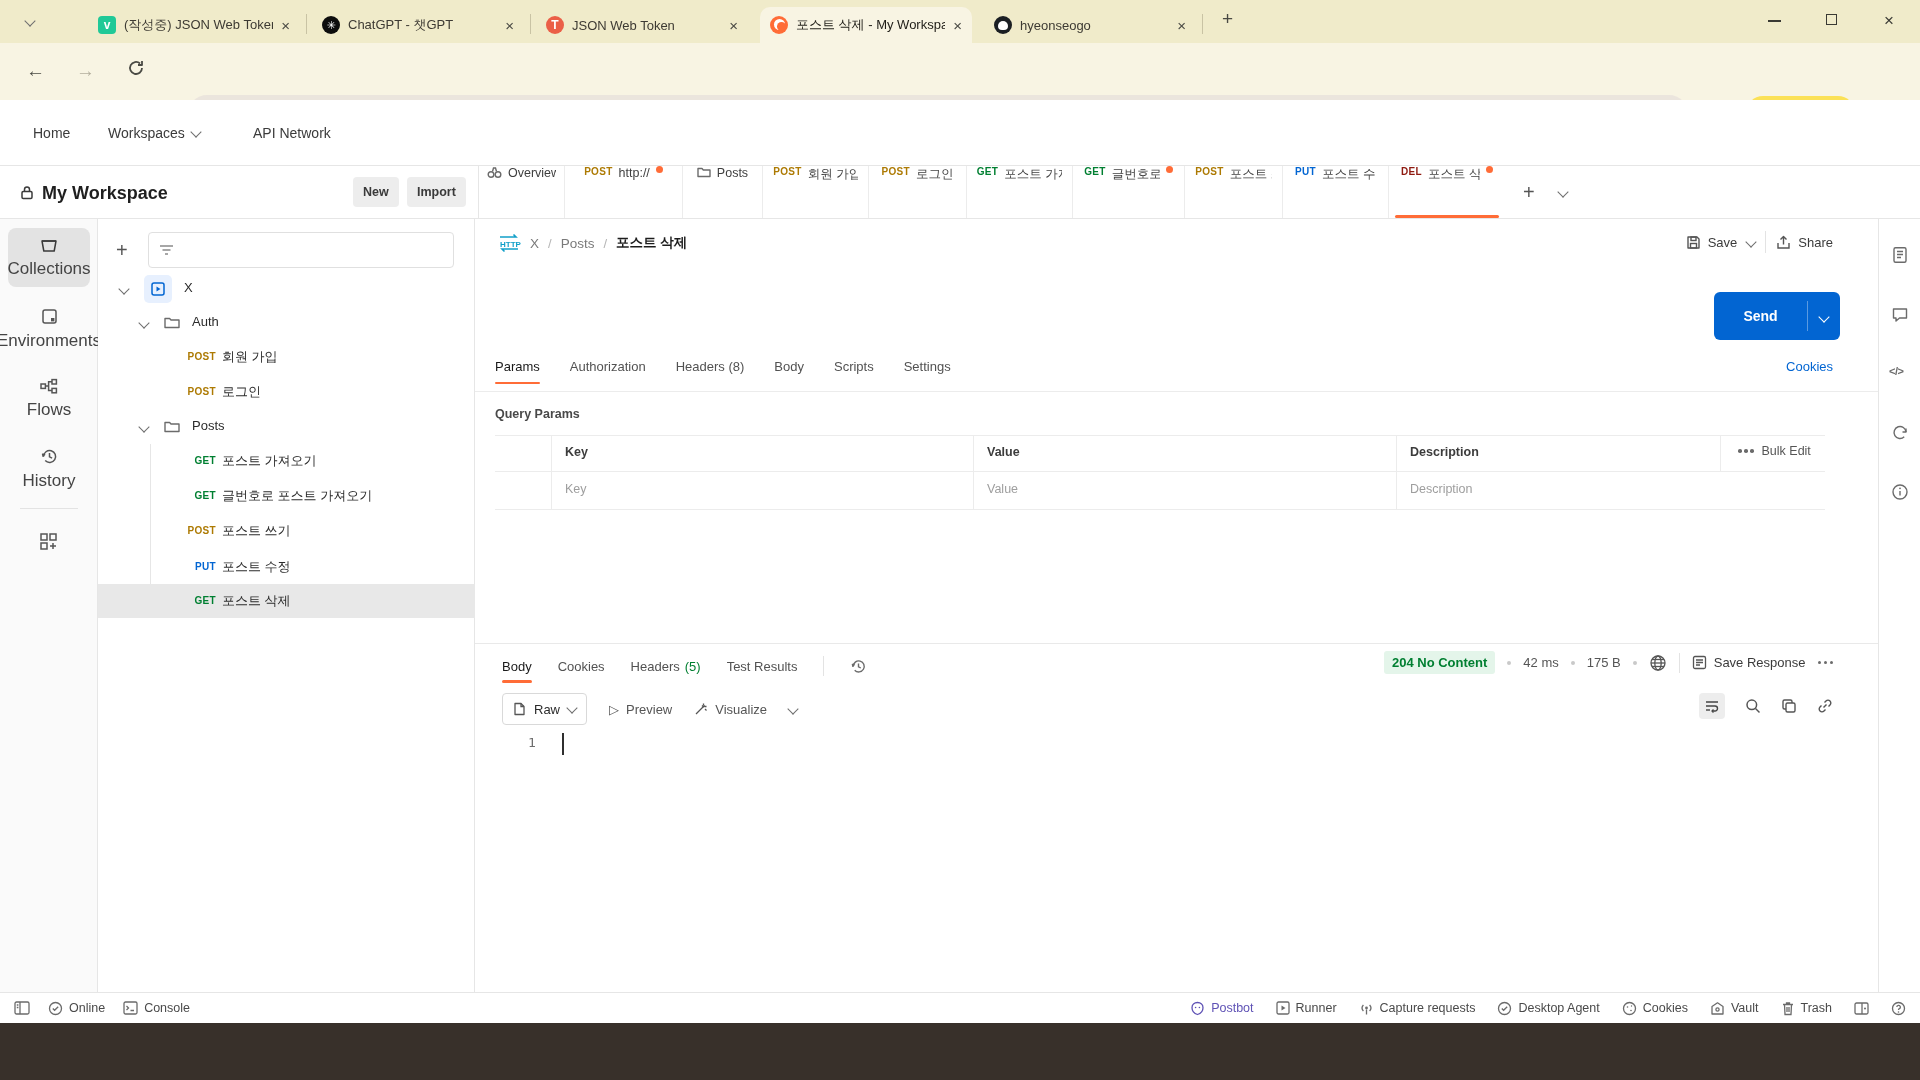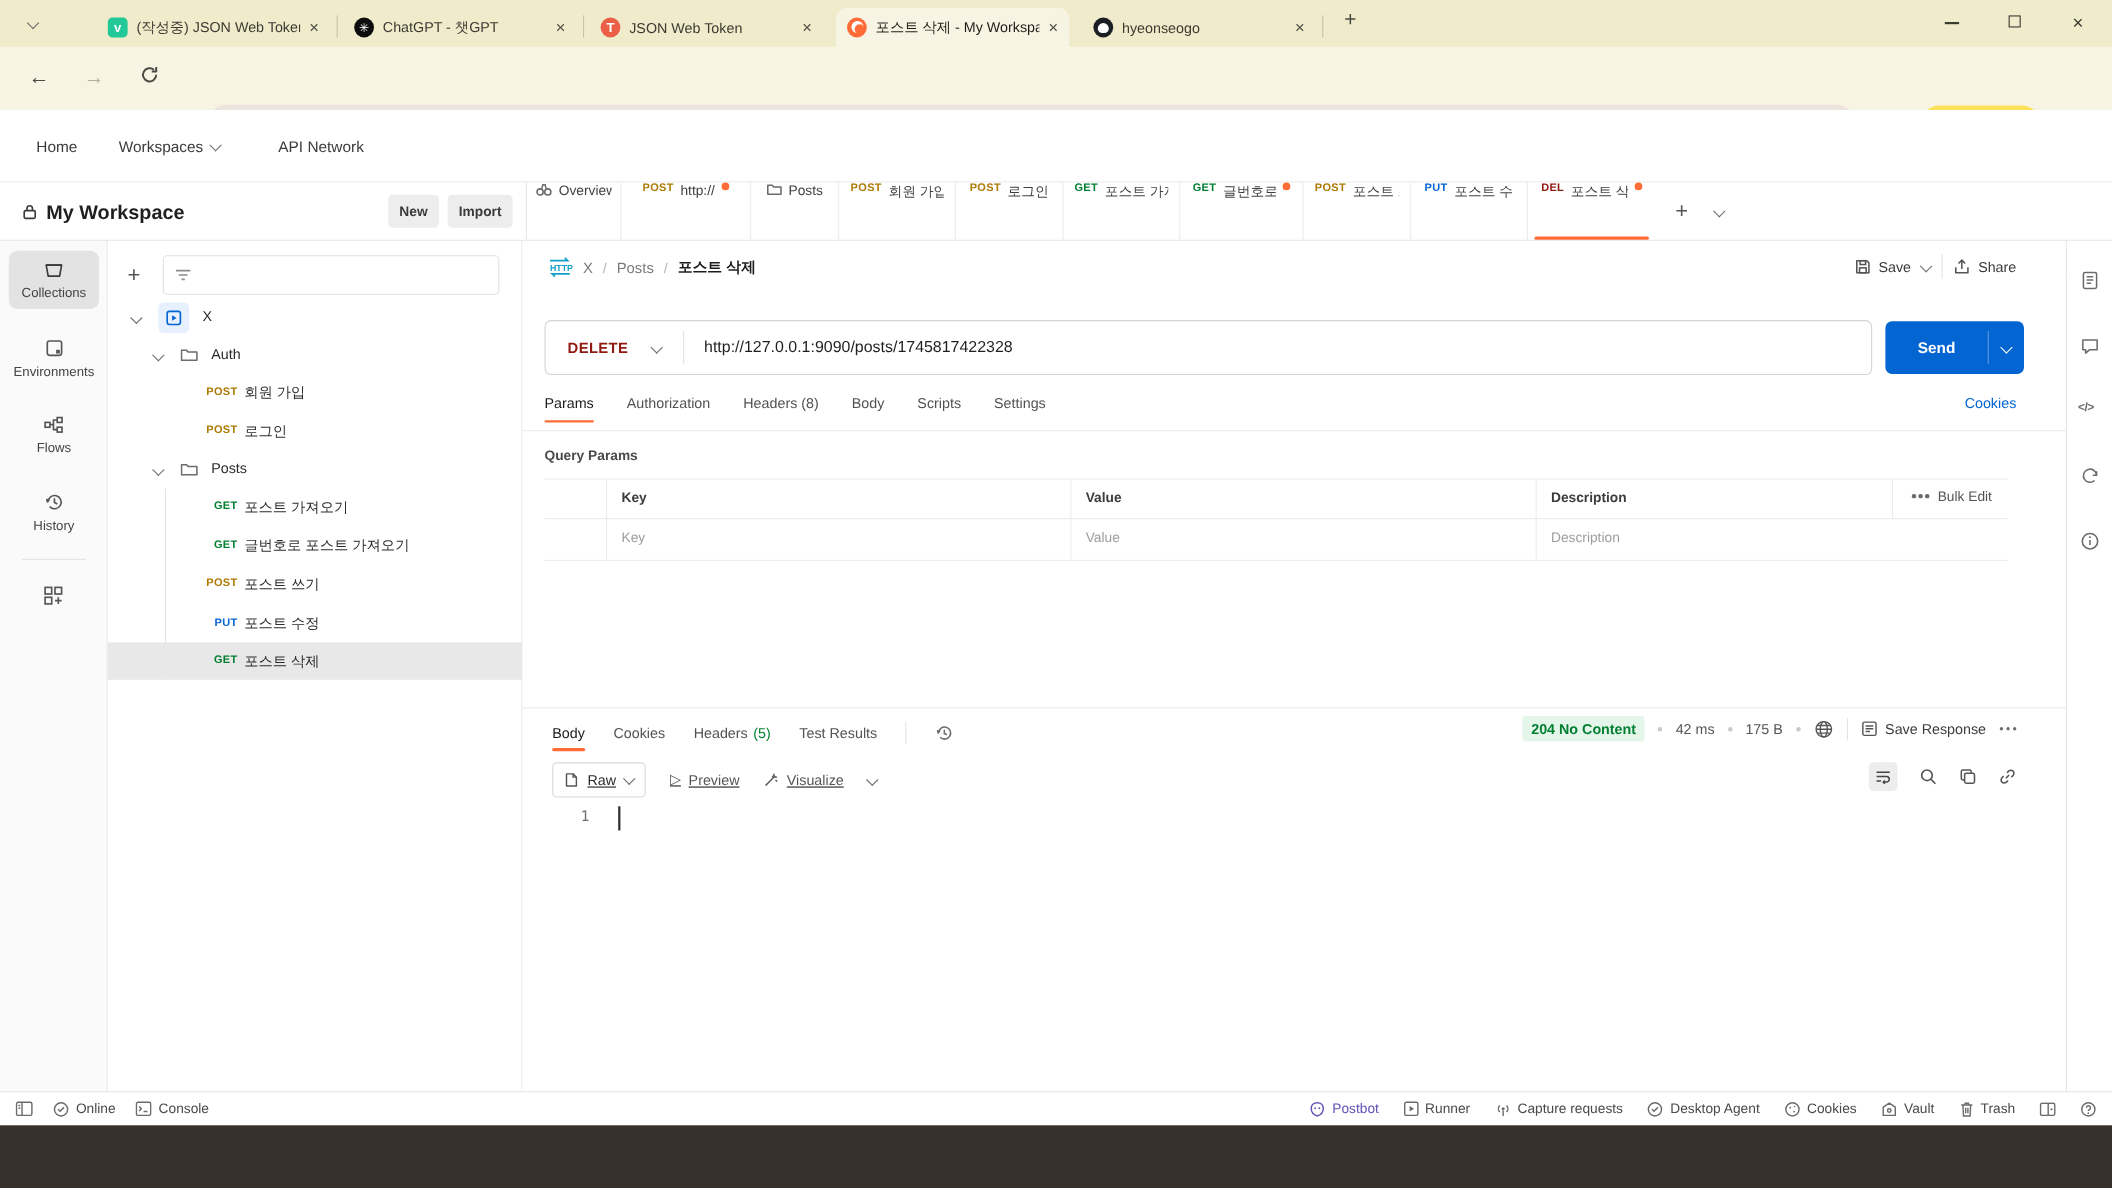--- a/index.html
+++ b/index.html
@@ -35,21 +35,21 @@
   .wbtn{background:#ededed;border-radius:4px;height:30px;display:flex;align-items:center;padding:0 10px;font-size:12.5px;color:#3a3a3a;font-weight:600;}
   .rtab{height:52px;display:flex;justify-content:center;gap:6px;border-right:1px solid #ececec;box-sizing:border-box;position:relative;padding:0 8px;}
   .rtab .lbl{font-size:12.5px;color:#3f3f3f;overflow:hidden;white-space:nowrap;}
   .rtab.active:after{content:"";position:absolute;left:6px;right:6px;bottom:0;height:3px;background:#ff6c37;border-radius:2px;}
   .method{font-weight:700;font-size:10px;letter-spacing:.3px;flex:0 0 auto;}
   .m-GET{color:#007f31}.m-POST{color:#ad7a03}.m-PUT{color:#0265d2}.m-DEL{color:#8e1a10}
   .dot{width:7px;height:7px;border-radius:50%;background:#ff6c37;flex:0 0 auto;}
   
   #rail{left:0;top:219px;width:98px;height:773px;background:#fafafa;border-right:1px solid #e6e6e6;box-sizing:border-box;}
   .railitem{position:absolute;left:8px;width:82px;display:flex;flex-direction:column;align-items:center;gap:5px;color:#444;}
-  .railitem .rlbl{font-size:12px;}
+  .railitem .rlbl{font-size:17px;}
   .railitem.active{background:#e3e3e3;border-radius:8px;padding:8px 0;}
   
   #tree{left:98px;top:219px;width:377px;height:773px;background:#fff;border-right:1px solid #e6e6e6;box-sizing:border-box;}
   .trow{position:absolute;left:0;width:377px;height:34px;}
   .trow.selected{background:#e8e8e8;}
   .tlabel{font-size:13px;color:#2b2b2b;white-space:nowrap;}
   .mright{position:absolute;width:60px;text-align:right;top:11px;}
   
   #main{left:475px;top:219px;width:1403px;height:773px;background:#fff;}
   .crumb{font-size:13.5px;color:#7a7a7a;}
@@ -448,28 +448,20 @@
         <span>
           <svg width="15" height="15" viewBox="0 0 15 15" fill="none" stroke="#555" stroke-width="1.4">
             <path d="M2 8v5h11V8"></path>
               <path d="M7.5 1.5v8M4.5 4.5l3-3 3 3" stroke-linejoin="round"></path>
           </svg>
         </span>
         <span style="font-size:13px;color:#3b3b3b;">Share</span>
       </span>
     </div>
 
-    <div id="urlbox" class="abs">
-      <span class="row" style="padding:0 20px;gap:22px;">
-        <span style="font-size:13.5px;font-weight:700;color:#8e1a10;letter-spacing:.3px;">DELETE</span>
-        <span class="chev"></span>
-      </span>
-      <span style="width:1px;height:30px;background:#e3e3e3;"></span>
-      <span style="margin-left:18px;font-size:14.5px;color:#1f1f1f;">http://127.0.0.1:9090/posts/1745817422328</span>
-    </div>
     <div id="sendbtn" class="abs">
       <span style="flex:1;text-align:center;font-size:14px;font-weight:600;">Send</span>
       <span style="width:1px;height:30px;background:rgba(255,255,255,.35);"></span>
       <span style="padding:0 12px;"><span class="chev" style="border-color:#fff;margin-top:-3px;"></span></span>
     </div>
 
     <div class="abs row" style="left:20px;top:140px;gap:30px;">
       <span class="ptab active">Params</span>
       <span class="ptab">Authorization</span>
       <span class="ptab">Headers (8)</span>
@@ -552,21 +544,21 @@
         </span>
         <span class="meta" style="color:#3b3b3b;">Save Response</span>
       </span>
       <span class="ooo">
           <i></i>
           <i></i>
           <i></i>
         </span>
     </div>
 
-    <div class="abs row" style="left:27px;top:474px;gap:22px;text-decoration:underline;">
+    <div class="abs row" style="left:27px;top:474px;gap:22px;">
       <span class="row" style="gap:8px;border:1px solid #d9d9d9;border-radius:4px;height:30px;padding:0 10px;">
         <span>
           <svg width="13" height="14" viewBox="0 0 13 14" fill="none" stroke="#555" stroke-width="1.3">
             <path d="M2 1.5h6l3 3v8H2z" stroke-linejoin="round"></path>
               <path d="M8 1.5v3h3"></path>
           </svg>
         </span>
         <span style="font-size:13px;color:#2b2b2b;">Raw</span>
         <span class="chev" style="margin-top:-2px;"></span>
       </span>

